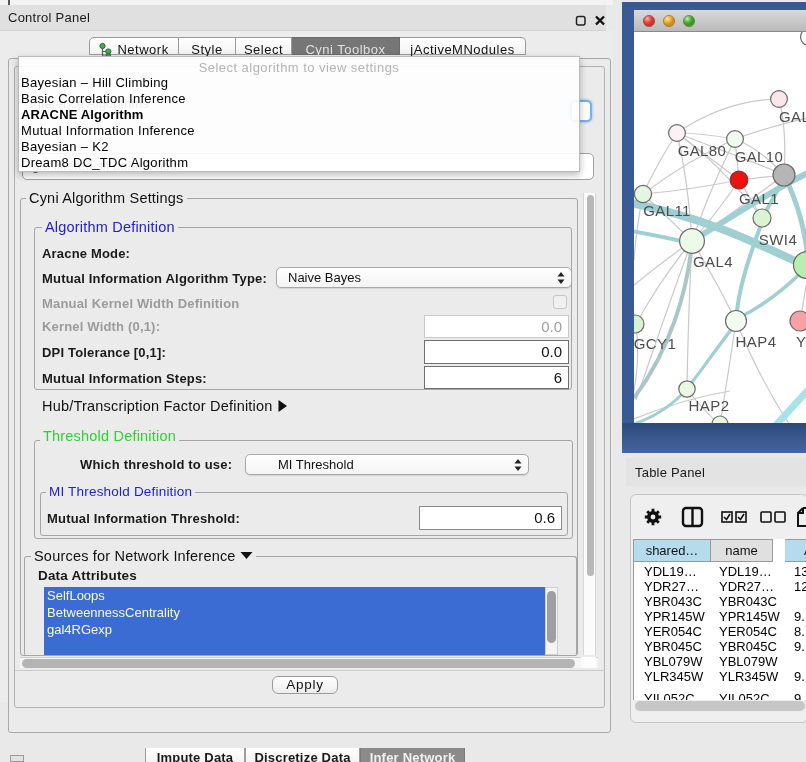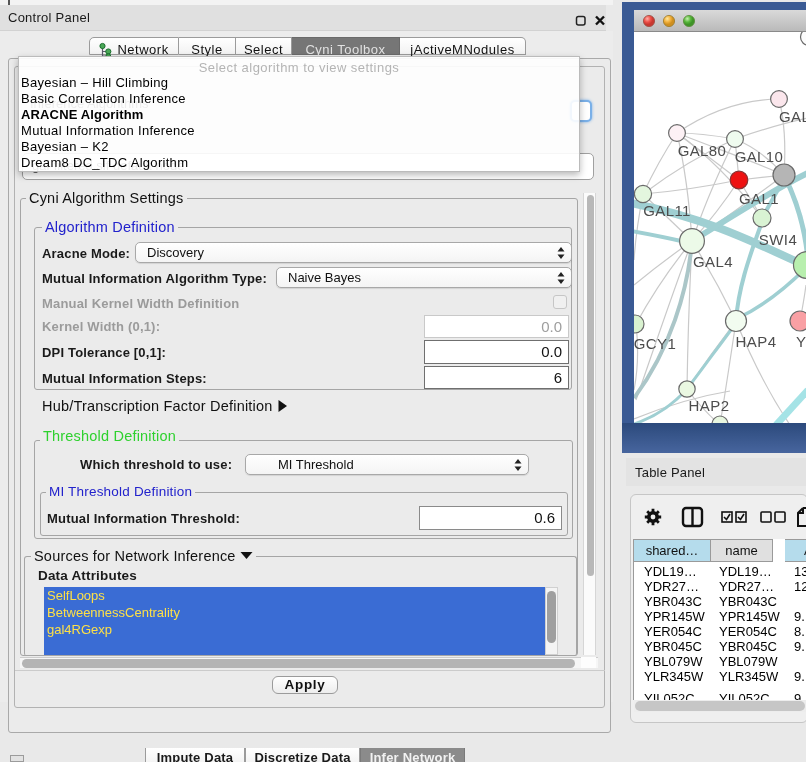--- a/index.html
+++ b/index.html
@@ -37,32 +37,32 @@
   text-align:right; padding-right:6px; }
 
 #dropdown { left:18px; top:56px; width:562px; height:116px; background:rgba(255,255,255,0.9);
   border:1px solid #bbb; box-shadow:0 3px 7px rgba(0,0,0,0.28); z-index:50; }
 #dropdown .ph { position:absolute; left:0; top:3px; width:100%; text-align:center;
   color:#b4b4b4; font-size:13px; letter-spacing:0.45px; }
 #dropdown .it { position:absolute; left:2px; font-size:13px; color:#000;
   white-space:nowrap; letter-spacing:0.3px; }
 
 #attrlist { left:44px; top:587px; width:501px; height:68px; background:#3a6cd4; overflow:hidden; }
-#attrlist div { font-size:13px; color:#fde047; padding-left:3px; height:17px; line-height:17px; }
+#attrlist div { font-size:13px; color:#fef9c3; padding-left:3px; height:17px; line-height:17px; }
 .sbthumb { position:absolute; background:#b5b5b5; border-radius:5px; }
 
 .btab { position:absolute; top:708px; height:20px; background:linear-gradient(#ffffff,#f0f0f0);
   border:1px solid #9b9b9b; border-top:none; font-size:13px; color:#1a1a1a;
   text-align:center; line-height:19px; letter-spacing:0.2px; font-weight:bold;margin-top:40px; }
 .btab.first { border-radius:0 0 0 6px; }
 .btab.last { border-radius:0 0 6px 0; }
 .btab.sel { background:#8b8b8b; color:#f2f2f2; border-color:#7a7a7a; }
 #applybtn { left:272px; top:676px; width:66px; height:18px; background:linear-gradient(#ffffff,#ededed);
   border:1px solid #9b9b9b; border-radius:6px; font-size:13.5px; color:#111;
-  text-align:center; line-height:16px; letter-spacing:0.7px;font-weight:bold; }
+  text-align:center; line-height:16px; letter-spacing:0.7px; }
 
 #netwin { left:622px; top:2px; width:184px; height:451px; background:#3a5a94; }
 #netbot { left:622px; top:423px; width:184px; height:30px;
   background:linear-gradient(#2c4a7c,#47659e); }
 #nettitle { left:634px; top:10px; width:172px; height:22px;
   background:linear-gradient(#d9d9d9,#bababa); border-bottom:1px solid #8a8a8a; }
 #netcanvas { left:634px; top:32px; width:172px; height:391px; background:#fff; overflow:hidden; }
 #tablepanelbar { left:626px; top:458px; width:180px; height:28px; background:#e3e3e3; }
 #tablepanelbar span { position:absolute; left:9px; top:7px; font-size:13px; color:#1a1a1a; letter-spacing:0.2px; }
 #tablecard { left:630px; top:494px; width:178px; height:229px; background:#efefef;
@@ -106,24 +106,20 @@
   <div class="abs" style="left:570px; top:100px; width:22px; height:22px; border:2px solid #7ab0e8; border-radius:5px; background:#fff; box-shadow:0 0 3px #7ab0e8;"></div>
   <div class="abs" style="left:22px; top:153px; width:572px; height:27px; background:#fff; border:1px solid #a0a0a0; border-radius:5px; font-size:13px; color:#444; line-height:24px; padding-left:9px;">gal-filtered.sif default node</div>
   <div class="abs" style="left:30px; top:96px; font-size:13px; color:#444;">Inference Algorithms</div>
 
   <div class="group" style="left:20px; top:198px; width:558px; height:458px;"></div>
   <div class="glabel" style="left:26px; top:190px;">Cyni Algorithm Settings</div>
 
   <div class="group" style="left:34px; top:227px; width:538px; height:163px;"></div>
   <div class="glabel blue" style="left:42px; top:219px;">Algorithm Definition</div>
   <div class="lbl" style="left:42px; top:246px;">Aracne Mode:</div>
-  <div class="combo" style="left:135px; top:242px; width:437px; height:21px;">Discovery
-    <svg class="arrows" width="8" height="12">
-        <path d="M4 0 L7.5 4.5 L0.5 4.5 Z M4 12 L7.5 7.5 L0.5 7.5 Z" fill="#222"></path>
-      </svg></div>
   <div class="lbl" style="left:42px; top:271px;">Mutual Information Algorithm Type:</div>
   <div class="combo" style="left:276px; top:267px; width:296px; height:21px;">Naive Bayes
     <svg class="arrows" width="8" height="12">
         <path d="M4 0 L7.5 4.5 L0.5 4.5 Z M4 12 L7.5 7.5 L0.5 7.5 Z" fill="#222"></path>
       </svg></div>
   <div class="lbl dis" style="left:42px; top:296px;">Manual Kernel Width Definition</div>
   <div class="abs" style="left:553px; top:295px; width:14px; height:14px; background:#f0f0f0; border:1px solid #c6c6c6; border-radius:3px;"></div>
   <div class="lbl dis" style="left:42px; top:319px;">Kernel Width (0,1):</div>
   <div class="field" style="left:424px; top:315px; width:145px; height:23px; line-height:21px; border:1px solid #c9c9c9; color:#9e9e9e;">0.0</div>
   <div class="lbl" style="left:42px; top:345px;">DPI Tolerance [0,1]:</div>

